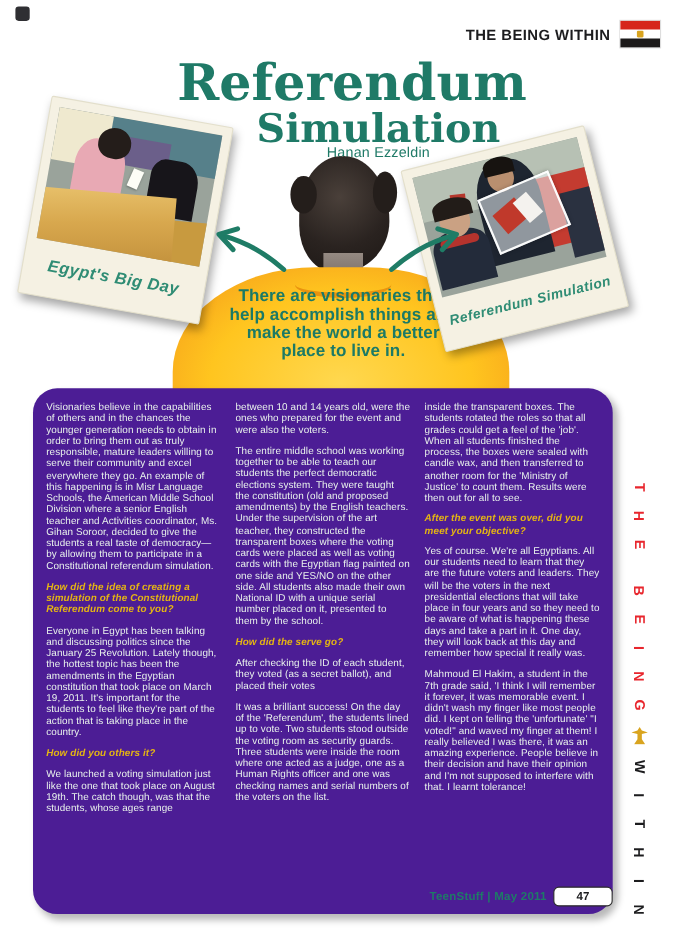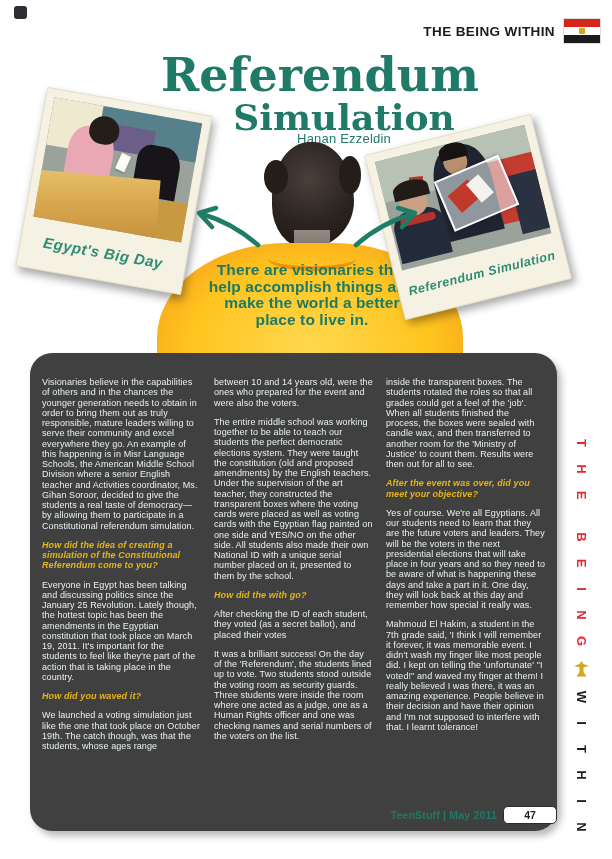--- a/index.html
+++ b/index.html
@@ -79,22 +79,22 @@
           border-bottom:5px solid #e9930f;border-radius:0 0 50% 50%;}
   .tshirt-quote{position:absolute;left:206px;top:262px;width:212px;text-align:center;z-index:2;
           font-size:15.5px;font-weight:bold;line-height:1.08;color:#1c7a66;letter-spacing:.1px;}
 
   
   .arrow{position:absolute;z-index:4;}
   .arrow-left{left:190px;top:202px;}
   .arrow-right{left:352px;top:202px;}
 
   
-  .article-box{position:absolute;left:30px;top:353px;width:527px;height:478px;background:#404040;
-               border-radius:22px;z-index:5;display:flex;gap:13px;padding:24px 12px;box-sizing:border-box;
+  .article-box{position:absolute;left:30px;top:353px;width:527px;height:478px;background:#4c1d95;
+               border-radius:22px;z-index:5;display:flex;gap:13px;padding:12px 12px;box-sizing:border-box;
                box-shadow:4px 5px 7px rgba(0,0,0,.28);}
   .col{flex:1 1 0;min-width:0;}
   .para{font-size:9px;line-height:1.14;color:#e9f2ec;margin:0 0 9px 0;letter-spacing:.1px;}
   .qhead{font-size:9px;line-height:1.14;font-weight:bold;color:#e5b513;margin:2px 0 9px 0;letter-spacing:.1px;font-style:italic;}
 
   
   .sidebar{position:absolute;left:569px;top:436px;width:24px;display:flex;flex-direction:column;
            align-items:center;gap:12px;z-index:6;}
   .sb-word{display:flex;flex-direction:column;align-items:center;gap:12px;}
   .sb-letter{display:block;height:14px;line-height:14px;font-size:13px;font-weight:bold;transform:rotate(90deg);}
@@ -181,27 +181,27 @@
   <svg class="arrow arrow-right" width="72" height="46" viewBox="0 0 72 46">
     <path d="M4 43 C 20 29, 36 19, 60 12" stroke="#1f7c66" stroke-width="4.5" fill="none" stroke-linecap="round"></path>
     <path d="M46 6 L63 11 L50 25" stroke="#1f7c66" stroke-width="4.5" fill="none" stroke-linecap="round" stroke-linejoin="round"></path>
   </svg>
 
   <div class="article-box">
     <div class="col">
         <div class="para">Visionaries believe in the capabilities of others and in the chances the younger generation needs to obtain in order to bring them out as truly responsible, mature leaders willing to serve their community and excel everywhere they go. An example of this happening is in Misr Language Schools, the American Middle School Division where a senior English teacher and Activities coordinator, Ms. Gihan Soroor, decided to give the students a real taste of democracy—by allowing them to participate in a Constitutional referendum simulation.</div>
         <div class="qhead">How did the idea of creating a simulation of the Constitutional Referendum come to you?</div>
         <div class="para">Everyone in Egypt has been talking and discussing politics since the January 25 Revolution. Lately though, the hottest topic has been the amendments in the Egyptian constitution that took place on March 19, 2011. It's important for the students to feel like they're part of the action that is taking place in the country.</div>
-        <div class="qhead">How did you waved it?</div>
-        <div class="para">We launched a voting simulation just like the one that took place on October 19th. The catch though, was that the students, whose ages range</div>
+        <div class="qhead">How did you others it?</div>
+        <div class="para">We launched a voting simulation just like the one that took place on August 19th. The catch though, was that the students, whose ages range</div>
       </div>
     <div class="col">
         <div class="para">between 10 and 14 years old, were the ones who prepared for the event and were also the voters.</div>
         <div class="para">The entire middle school was working together to be able to teach our students the perfect democratic elections system. They were taught the constitution (old and proposed amendments) by the English teachers. Under the supervision of the art teacher, they constructed the transparent boxes where the voting cards were placed as well as voting cards with the Egyptian flag painted on one side and YES/NO on the other side. All students also made their own National ID with a unique serial number placed on it, presented to them by the school.</div>
-        <div class="qhead">How did the with go?</div>
+        <div class="qhead">How did the serve go?</div>
         <div class="para">After checking the ID of each student, they voted (as a secret ballot), and placed their votes</div>
         <div class="para">It was a brilliant success! On the day of the 'Referendum', the students lined up to vote. Two students stood outside the voting room as security guards. Three students were inside the room where one acted as a judge, one as a Human Rights officer and one was checking names and serial numbers of the voters on the list.</div>
       </div>
     <div class="col">
         <div class="para">inside the transparent boxes. The students rotated the roles so that all grades could get a feel of the 'job'. When all students finished the process, the boxes were sealed with candle wax, and then transferred to another room for the 'Ministry of Justice' to count them. Results were then out for all to see.</div>
         <div class="qhead">After the event was over, did you meet your objective?</div>
         <div class="para">Yes of course. We're all Egyptians. All our students need to learn that they are the future voters and leaders. They will be the voters in the next presidential elections that will take place in four years and so they need to be aware of what is happening these days and take a part in it. One day, they will look back at this day and remember how special it really was.</div>
         <div class="para">Mahmoud El Hakim, a student in the 7th grade said, 'I think I will remember it forever, it was memorable event. I didn't wash my finger like most people did. I kept on telling the 'unfortunate' "I voted!" and waved my finger at them! I really believed I was there, it was an amazing experience. People believe in their decision and have their opinion and I'm not supposed to interfere with that. I learnt tolerance!</div>
       </div>
   </div>

